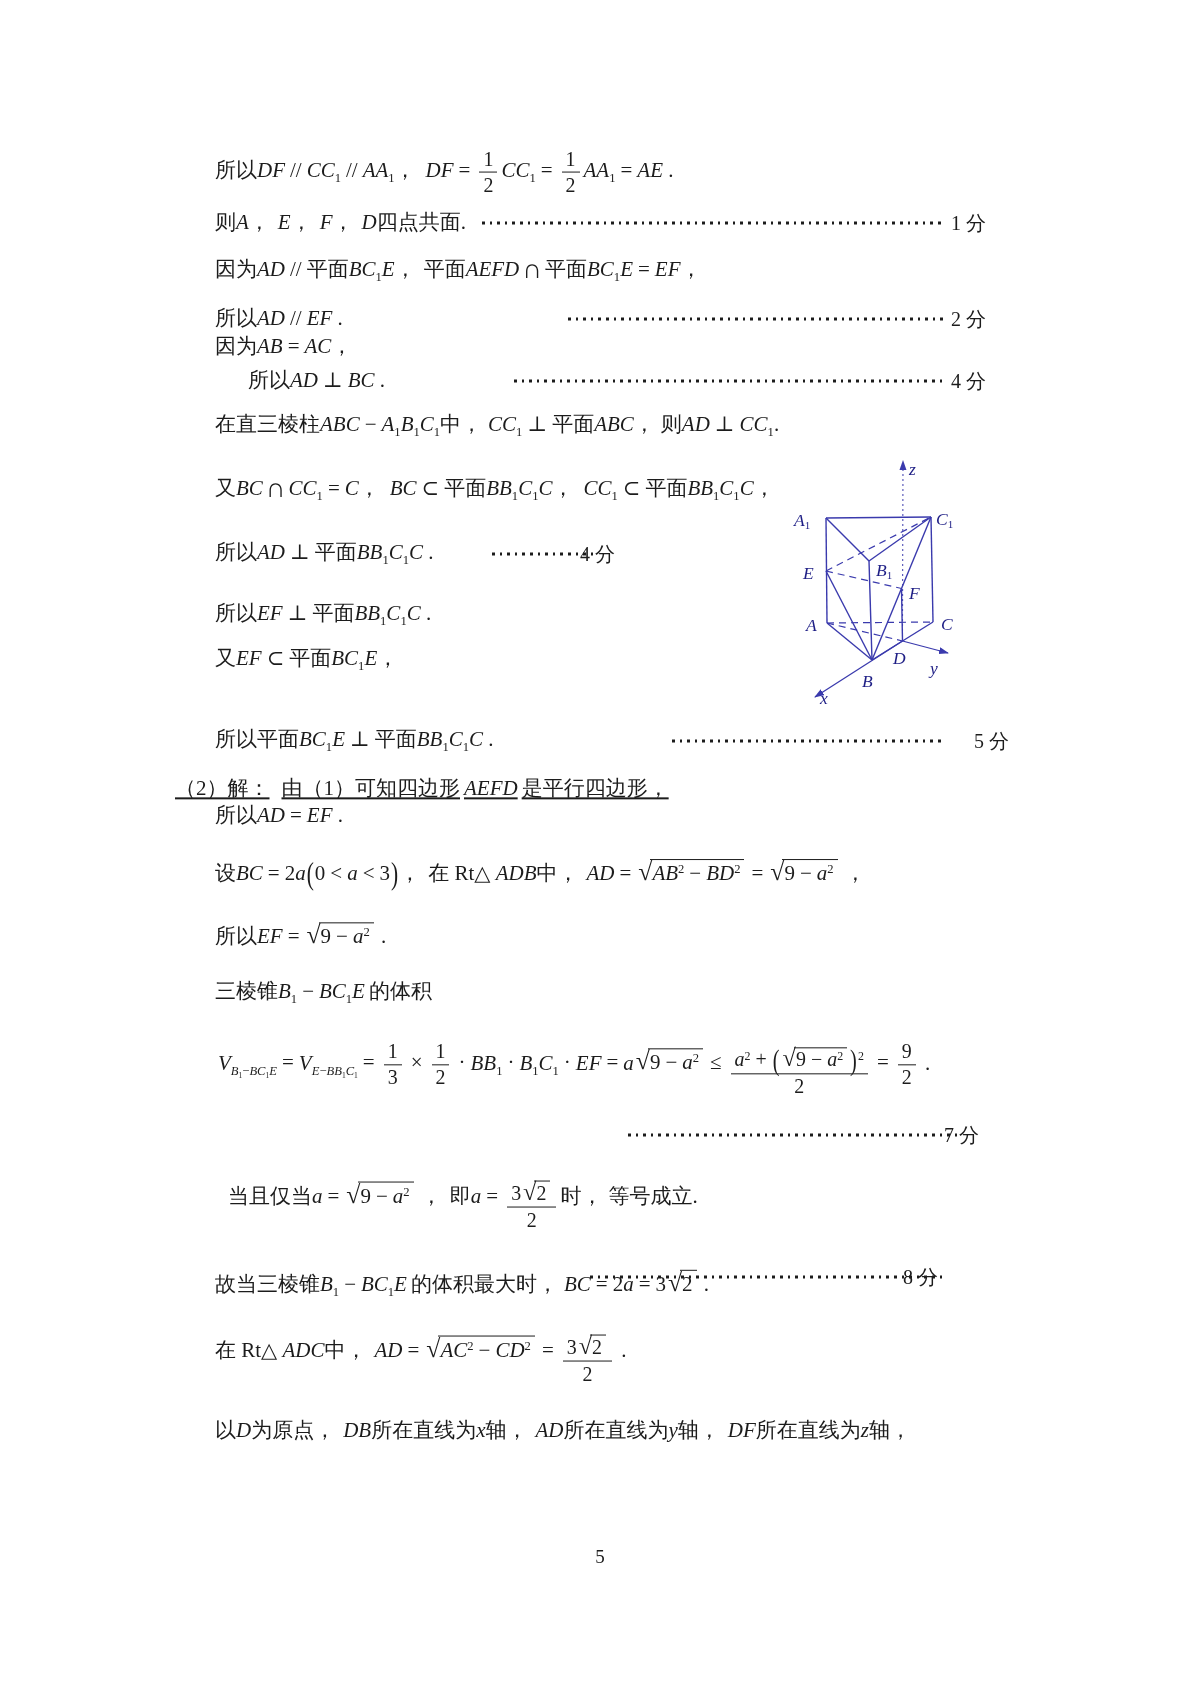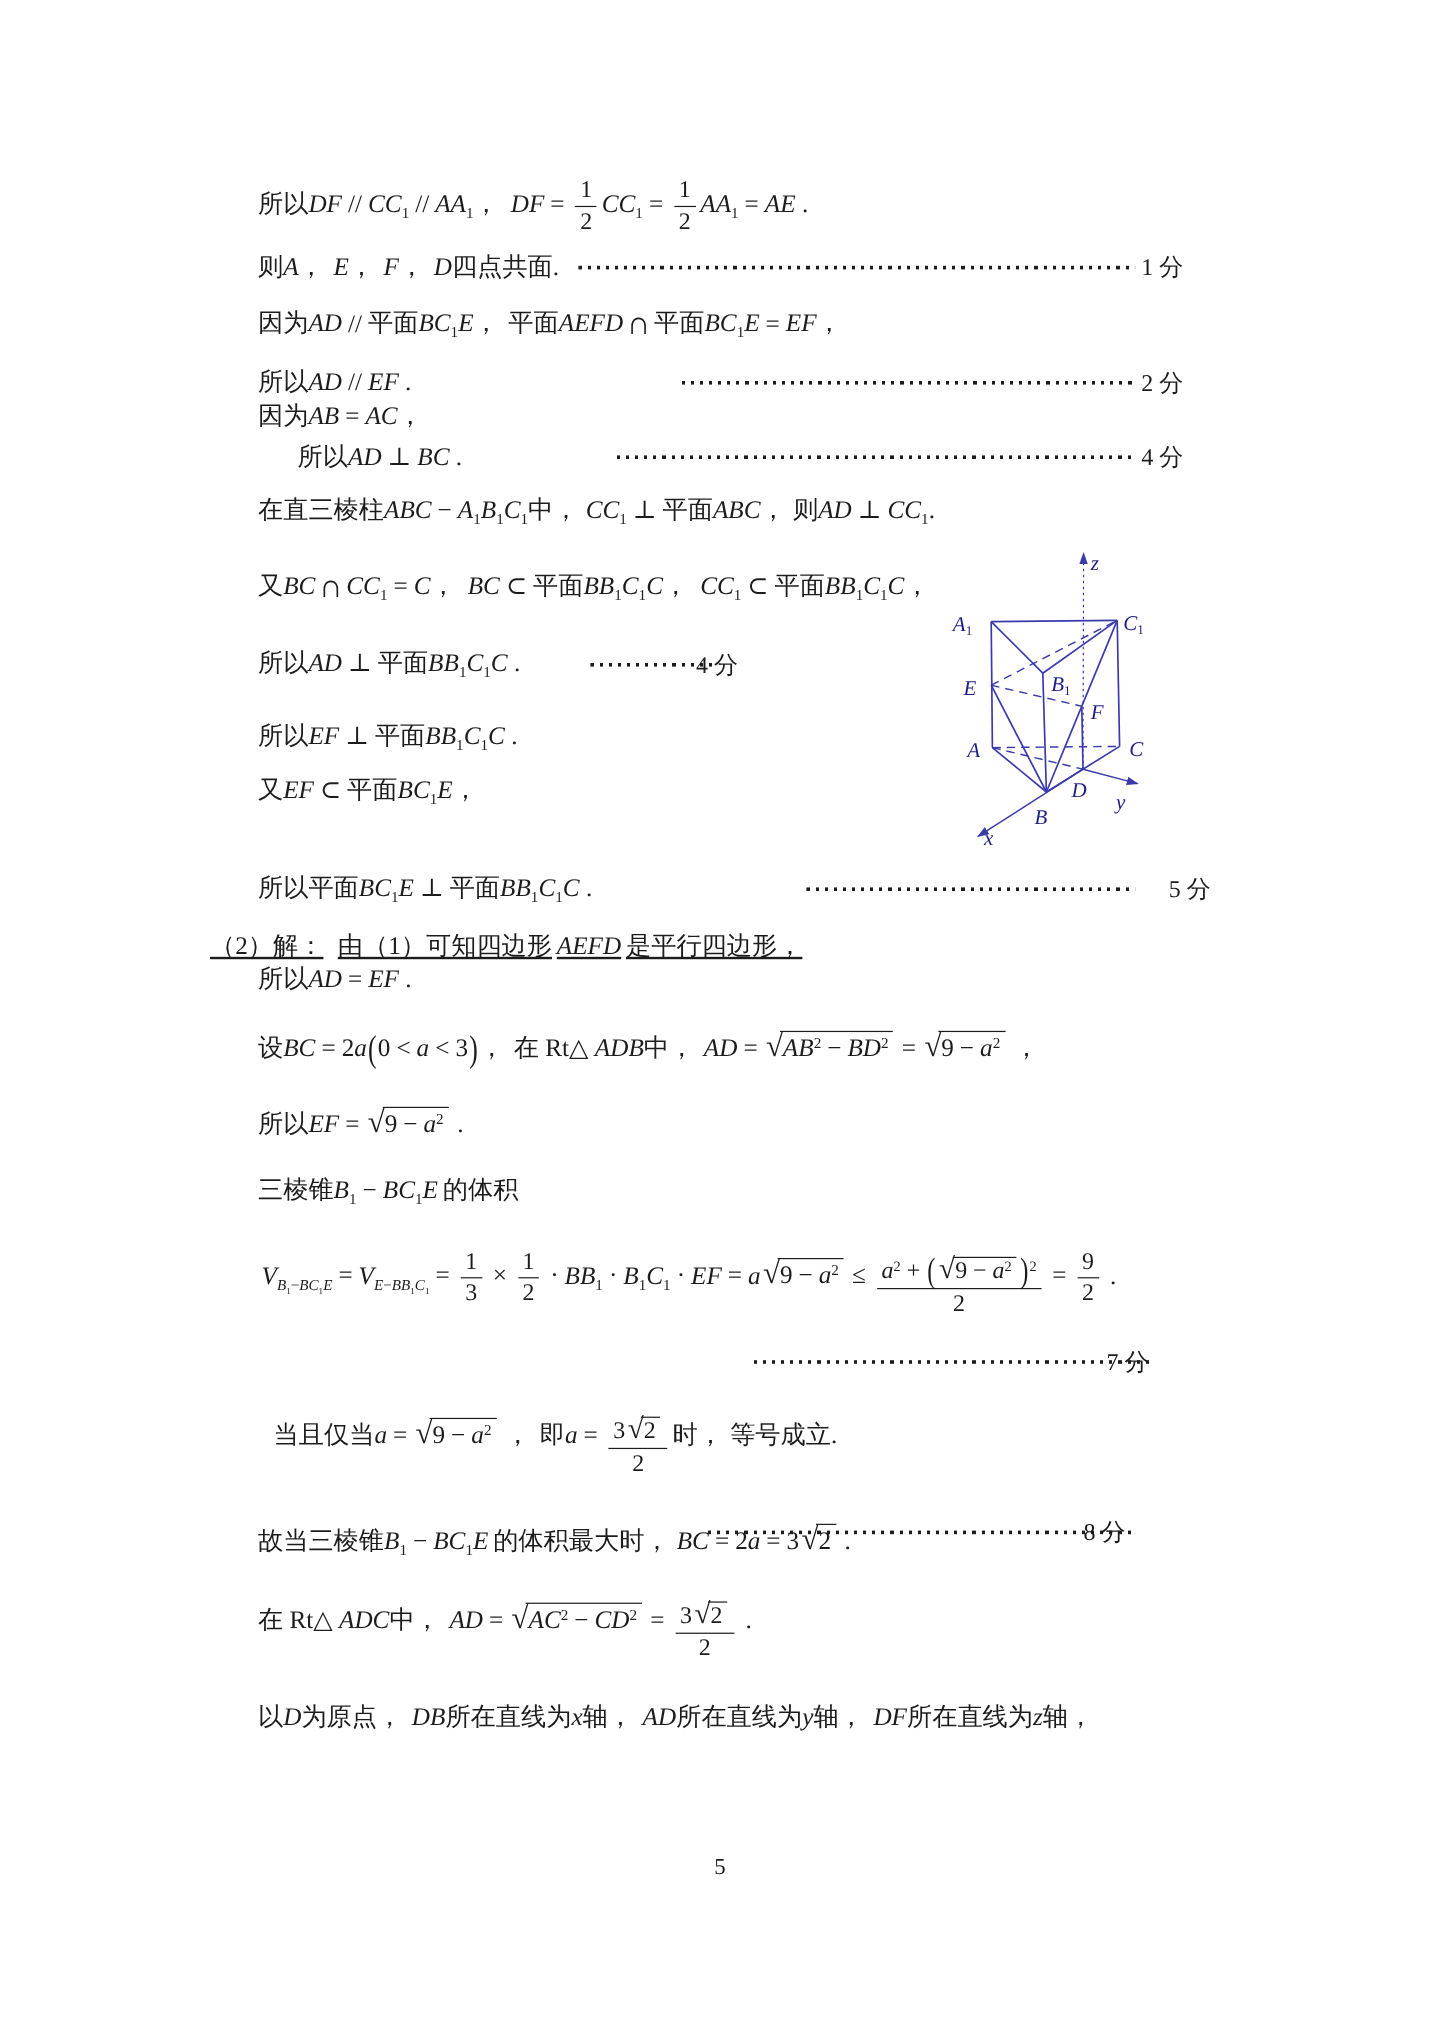--- a/index.html
+++ b/index.html
@@ -62,21 +62,21 @@
       <div class="score" style="left: 951px; top: 223px;">1 分</div>
       <div class="leader" style="left: 568px; top: 319px; width: 378px;"></div>
       <div class="score" style="left: 951px; top: 319px;">2 分</div>
       <div class="leader" style="left: 514px; top: 381px; width: 432px;"></div>
       <div class="score" style="left: 951px; top: 381px;">4 分</div>
       <div class="leader" style="left: 492px; top: 554px; width: 105px;"></div>
       <div class="score" style="left: 580px; top: 554px;">4 分</div>
       <div class="leader" style="left: 672px; top: 741px; width: 274px;"></div>
       <div class="score" style="left: 951px; top: 741px; margin-left: 23px;">5 分</div>
       <div class="leader" style="left: 628px; top: 1135px; width: 332px;"></div>
-      <div class="score" style="left: 922px; top: 1135px;">7 分</div>
+      <div class="score" style="left: 944px; top: 1135px;">7 分</div>
       <div class="leader" style="left: 590px; top: 1277px; width: 353px;"></div>
       <div class="score" style="left: 903px; top: 1277px;">8 分</div>
     </div>
   <svg class="fig" id="fig-svg" width="210" height="280" viewBox="770 440 210 280" style="left: 770px; top: 440px;">
     <defs>
       <marker id="arr" markerWidth="12" markerHeight="10" refX="9" refY="3.5" orient="auto" markerUnits="userSpaceOnUse">
         <path d="M0,0 L10,3.5 L0,7 Z" fill="#3a3aad"></path>
       </marker>
     </defs>
     <g id="fig-edges">

